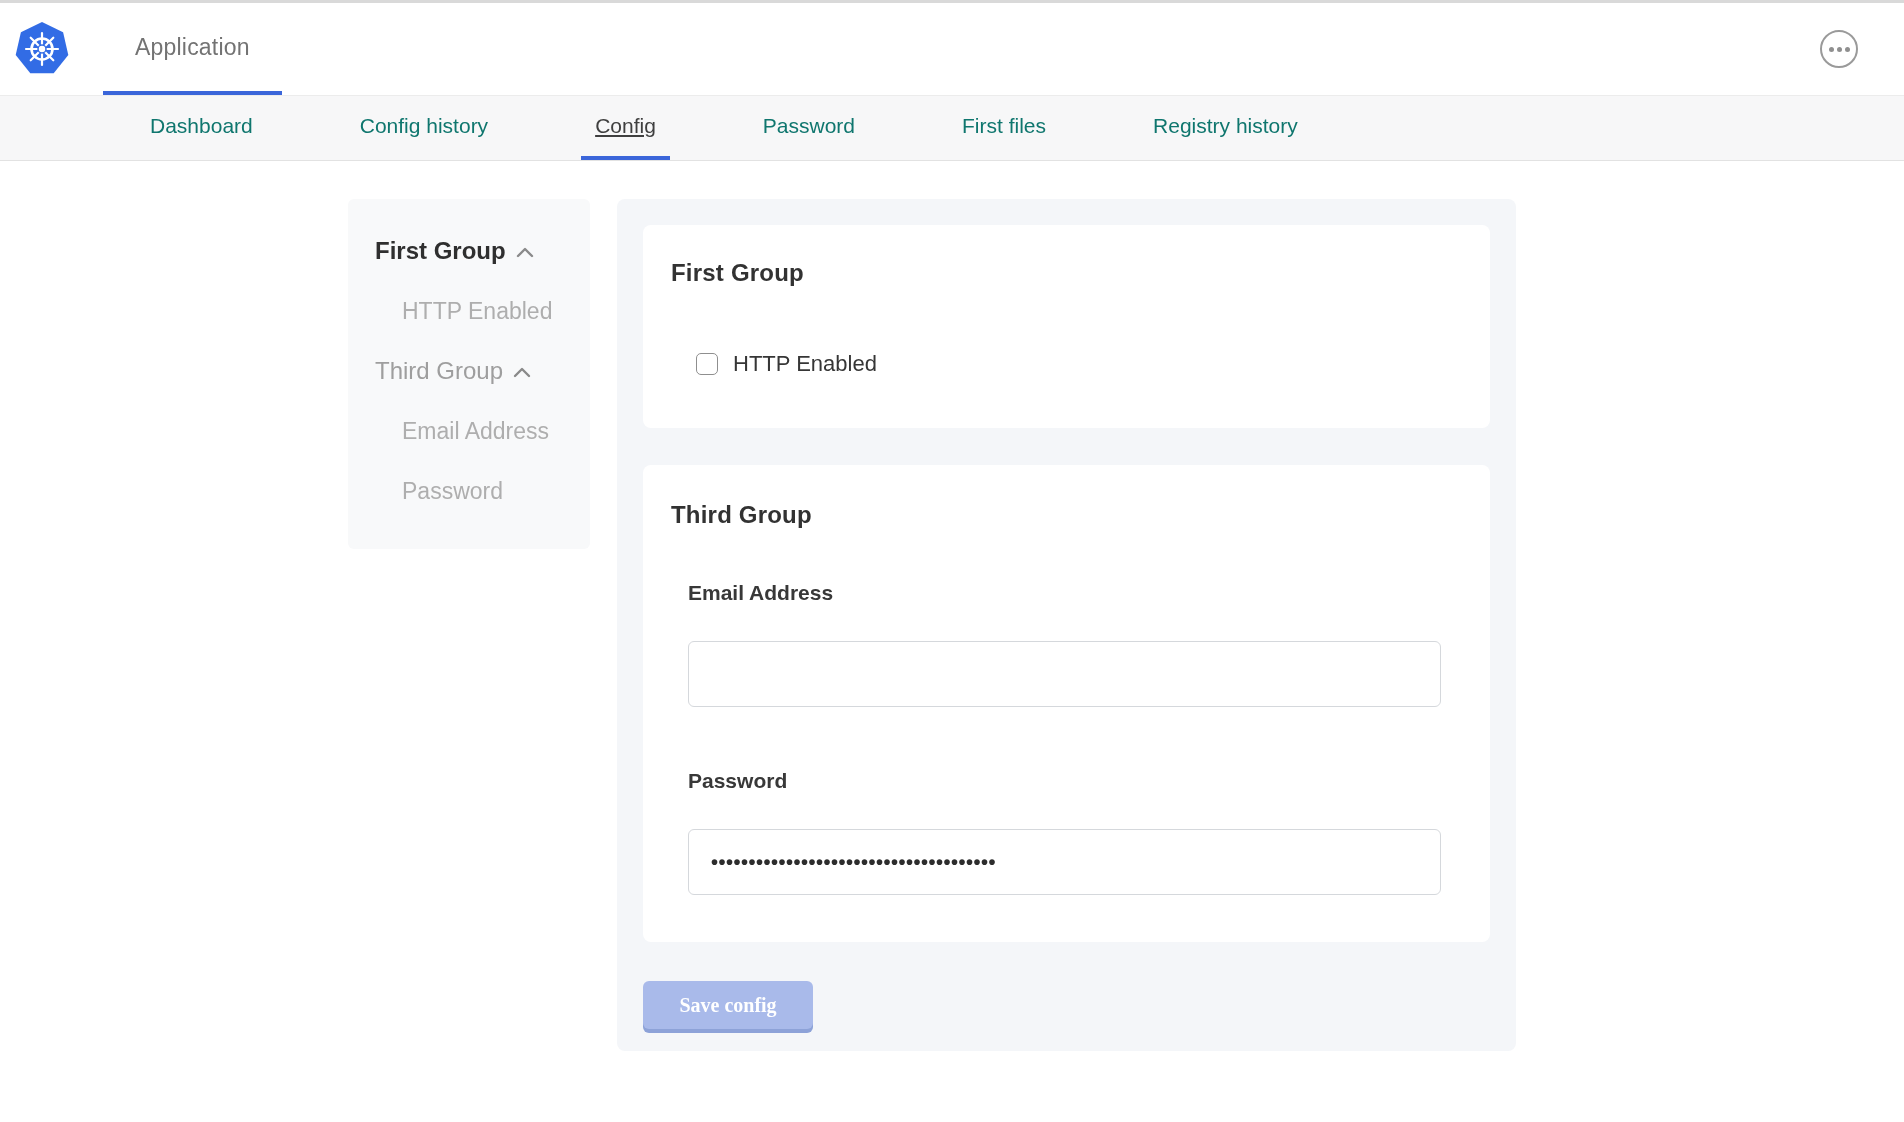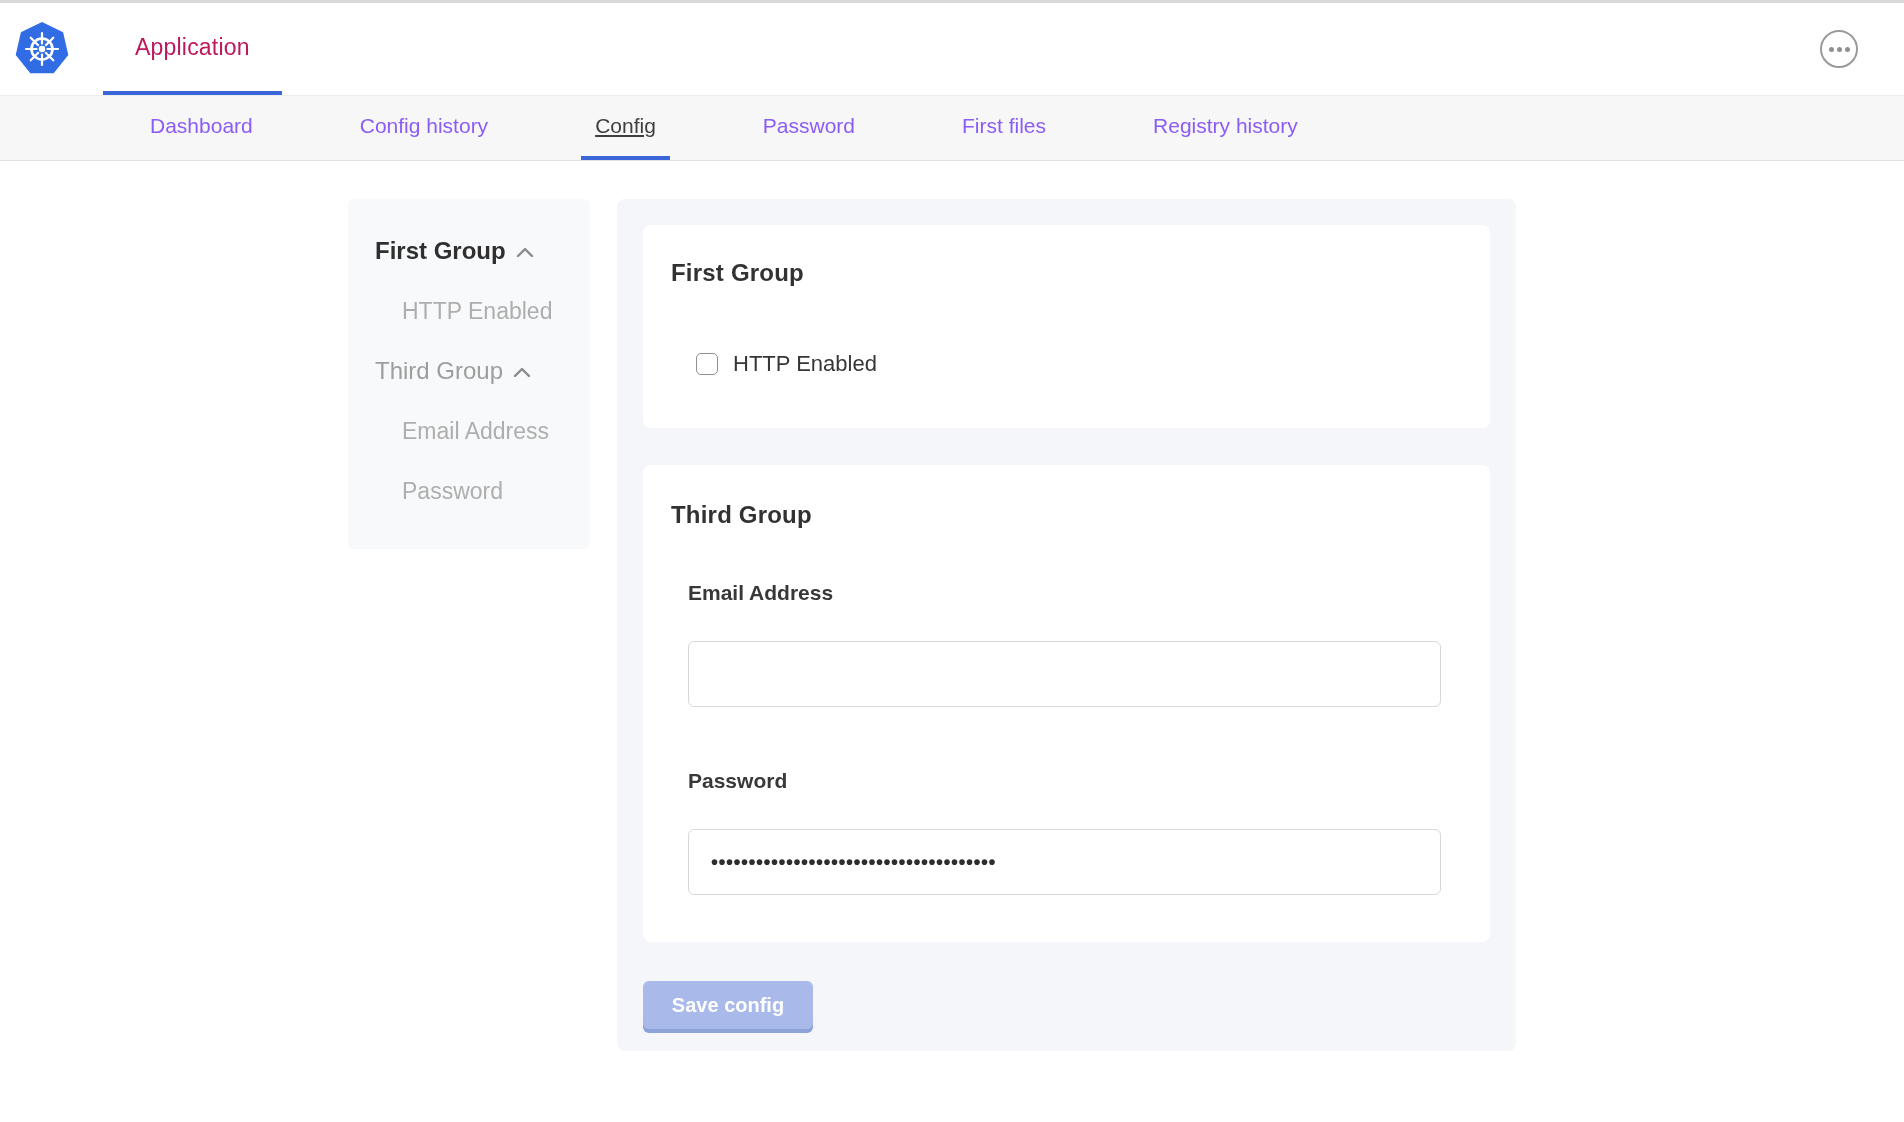--- a/index.html
+++ b/index.html
@@ -5,28 +5,28 @@
   * { margin: 0; padding: 0; box-sizing: border-box; }
   html, body { width: 1904px; height: 1122px; background: #ffffff; overflow: hidden; }
   body { font-family: "Liberation Sans", sans-serif; color: #323232; }
 
   .top-strip { height: 3px; background: #d9d9d9; }
 
   
   .header { height: 92px; background: #ffffff; display: flex; align-items: stretch; padding-left: 14px; padding-right: 46px; }
   .logo-wrap { display: flex; align-items: center; }
   .app-tab { margin-left: 33px; padding: 0 32px; display: flex; align-items: center; border-bottom: 4px solid #3b66da; cursor: pointer; }
-  .app-tab-label { font-size: 23px; font-weight: 500; color: #be185d; letter-spacing: 0.2px; }
+  .app-tab-label { font-size: 23px; font-weight: 500; color: #737373; letter-spacing: 0.2px; }
   .header-spacer { flex: 1; }
   .ellipsis-btn { align-self: center; width: 38px; height: 38px; border: 2px solid #9a9a9a; border-radius: 50%; background: #fff; display: flex; align-items: center; justify-content: center; gap: 3px; cursor: pointer; }
   .ellipsis-btn .dot { width: 5px; height: 5px; border-radius: 50%; background: #8f8f8f; }
 
   
   .navbar { height: 66px; background: #f7f7f8; border-top: 1px solid #ececec; border-bottom: 1px solid #e2e2e2; display: flex; align-items: stretch; padding-left: 136px; }
-  .nav-tab { display: flex; align-items: center; padding: 0 14px; margin-right: 79px; border-bottom: 4px solid transparent; font-size: 21px; color: #8b5cf6; cursor: pointer; white-space: nowrap; }
+  .nav-tab { display: flex; align-items: center; padding: 0 14px; margin-right: 79px; border-bottom: 4px solid transparent; font-size: 21px; color: #0f766e; cursor: pointer; white-space: nowrap; }
   .nav-tab.active { color: #3f3f3f; border-bottom-color: #3b66da; text-decoration: underline; }
 
   
   .main { display: flex; align-items: flex-start; gap: 27px; padding: 38px 0 0 348px; background: #ffffff; }
 
   
   .config-sidebar { width: 242px; background: #f8f9fa; border-radius: 6px; padding: 40px 0 46px 0; }
   .side-item { line-height: 24px; margin-bottom: 36px; cursor: pointer; white-space: nowrap; }
   .side-item:last-child { margin-bottom: 0; }
   .side-group { padding-left: 27px; font-size: 24px; color: #9e9e9e; display: flex; align-items: center; gap: 10px; }
@@ -45,21 +45,21 @@
   .checkbox-box { width: 22px; height: 22px; border: 1px solid #8f8f8f; border-radius: 5px; background: #fff; flex: 0 0 auto; }
   .checkbox-label { font-size: 22px; color: #363636; }
 
   .field { margin-left: 17px; }
   .field-label { display: block; font-size: 21px; font-weight: 600; color: #383838; line-height: 24px; }
   .field-label.first { margin-top: 52px; }
   .field-label.next { margin-top: 62px; }
   .text-input { margin-top: 36px; width: 753px; height: 66px; background: #ffffff; border: 1px solid #d5d8dc; border-radius: 6px; display: flex; align-items: center; padding: 0 22px; cursor: text; }
   .password-dots { font-size: 20px; font-weight: bold; color: #2d2d2d; letter-spacing: 0.5px; line-height: 20px; user-select: none; }
 
-  .save-btn { margin-top: 39px; width: 170px; height: 48px; background: #a9baea; border: none; border-radius: 6px; box-shadow: 0 4px 0 #8da2d8; color: #ffffff; font-family: Liberation Sans, sans-serif; font-size: 20px; font-weight: bold; cursor: default; }
+  .save-btn { margin-top: 39px; width: 170px; height: 48px; background: #a9baea; border: none; border-radius: 6px; box-shadow: 0 4px 0 #8da2d8; color: #ffffff; font-family: Liberation Serif, serif; font-size: 20px; font-weight: bold; cursor: default; }
 </style>
 </head>
 <body>
 
 <div class="top-strip"></div>
 
 <div class="header">
   <div class="logo-wrap">
     <svg width="56" height="56" viewBox="0 0 56 56">
       <polygon points="28,1 49.1,11.2 54.3,34 39.7,52.3 16.3,52.3 1.7,34 6.9,11.2" fill="#326ce5"></polygon>

